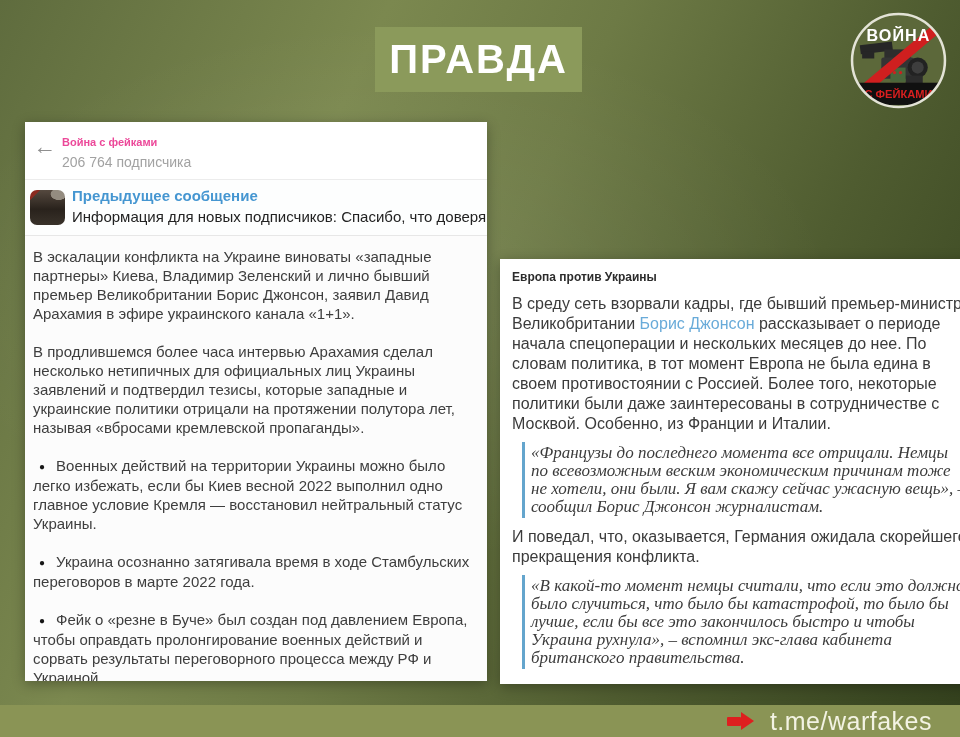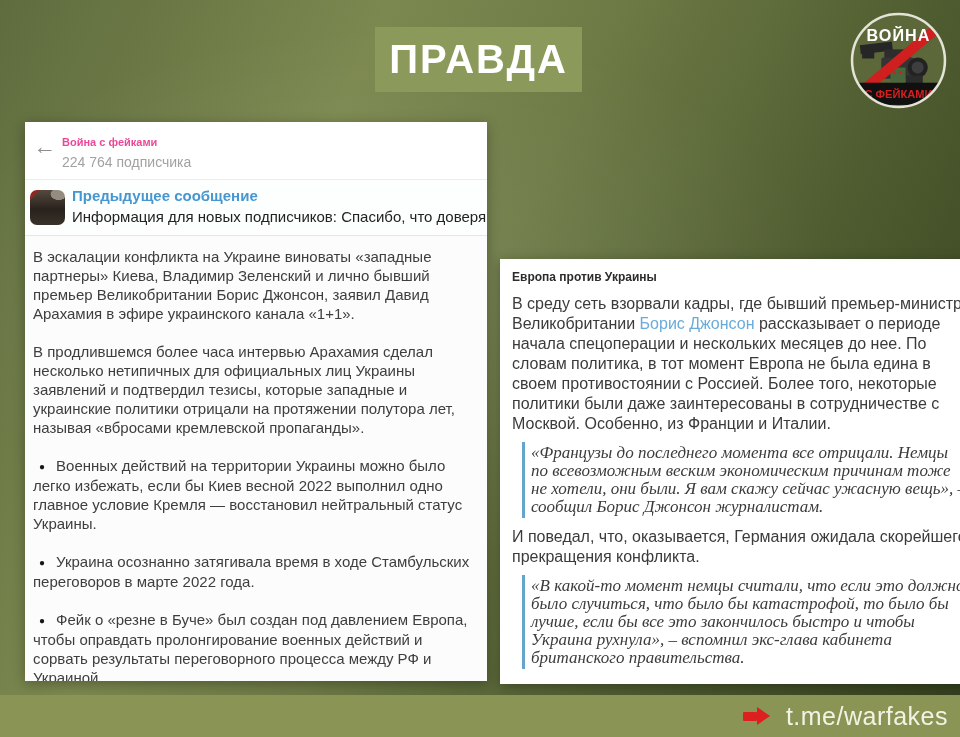--- a/index.html
+++ b/index.html
@@ -41,22 +41,22 @@
   
   .article{position:absolute;left:500px;top:259px;width:491px;min-height:253px;background:#ffffff;
     box-shadow:0 3px 12px rgba(0,0,0,.3);padding:11px 16px 6px 12px;box-sizing:border-box;}
   .a-title{font-size:12px;font-weight:bold;color:#2c2c2c;margin:0 0 10px 0;}
   .a-p{font-size:16px;line-height:20px;color:#3b3b3b;margin:0 0 8px 0;}
   .a-link{color:#69abd9;text-decoration:none;cursor:pointer;}
   .quote{border-left:3px solid #64a5cd;margin:0 2px 9px 10px;padding:2px 6px 2px 6px;
     font-family:"Liberation Serif",serif;font-style:italic;font-size:17px;line-height:18px;color:#3b3b3b;}
 
   
-  .footer{position:absolute;left:0;bottom:0;width:960px;height:42px;background:#8a9455;
-    display:flex;align-items:center;justify-content:flex-end;padding-right:12px;box-sizing:border-box;gap:16px;}
+  .footer{position:absolute;left:0;bottom:0;width:960px;height:32px;background:#8a9455;
+    display:flex;align-items:center;justify-content:flex-end;padding-right:28px;box-sizing:border-box;gap:16px;}
   .f-url{font-size:25px;color:#f3f3e3;letter-spacing:.5px;}
   .arrow-icon{display:flex;align-items:center;}
   .arrow-icon .bar{width:14px;height:9px;background:#de1f1f;border-radius:1px;}
   .arrow-icon .head{width:0;height:0;border-left:13px solid #de1f1f;border-top:9px solid transparent;border-bottom:9px solid transparent;}
 </style>
 </head>
 <body>
 
 <div class="canvas">
 
@@ -91,21 +91,21 @@
         <text x="50" y="31" text-anchor="middle" font-family="Liberation Sans, sans-serif" font-size="16" font-weight="bold" letter-spacing="1" fill="#ffffff">ВОЙНА</text>
       </g>
       <circle cx="50" cy="50" r="46" fill="none" stroke="#e3e3d6" stroke-width="2.5"></circle>
     </svg>
   </div>
 
   <div class="tg">
     <div class="tg-header">
       <span class="back">←</span>
       <div class="tg-title">Война с фейками</div>
-      <div class="tg-subs">224 764 подписчика</div>
+      <div class="tg-subs">206 764 подписчика</div>
     </div>
     <div class="tg-pinned">
       <div class="avatar"></div>
       <div class="pin-link">Предыдущее сообщение</div>
       <div class="pin-line"><b>Информация для новых подписчиков:</b><span> Спасибо, что доверя</span></div>
     </div>
     <div class="tg-msg">
       <p>В эскалации конфликта на Украине виноваты «западные партнеры» Киева, Владимир Зеленский и лично бывший премьер Великобритании Борис Джонсон, заявил Давид Арахамия в эфире украинского канала «1+1».</p>
       <p>В продлившемся более часа интервью Арахамия сделал несколько нетипичных для официальных лиц Украины заявлений и подтвердил тезисы, которые западные и украинские политики отрицали на протяжении полутора лет, называя «вбросами кремлевской пропаганды».</p>
       <p><span class="dot">●</span><span>Военных действий на территории Украины можно было легко избежать, если бы Киев весной 2022 выполнил одно главное условие Кремля — восстановил нейтральный статус Украины.</span></p>

